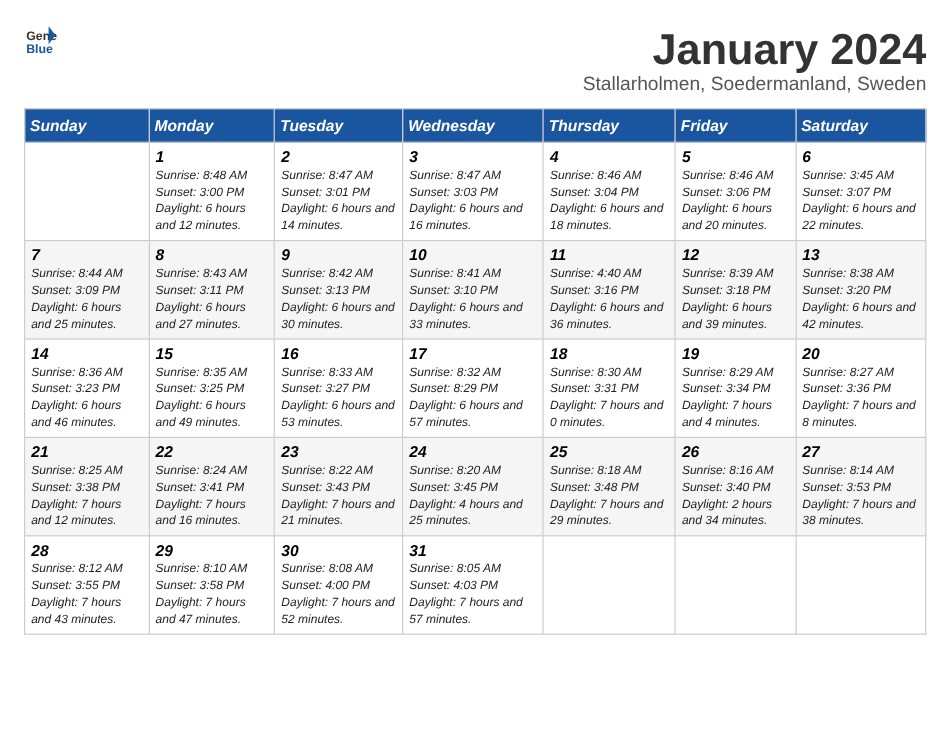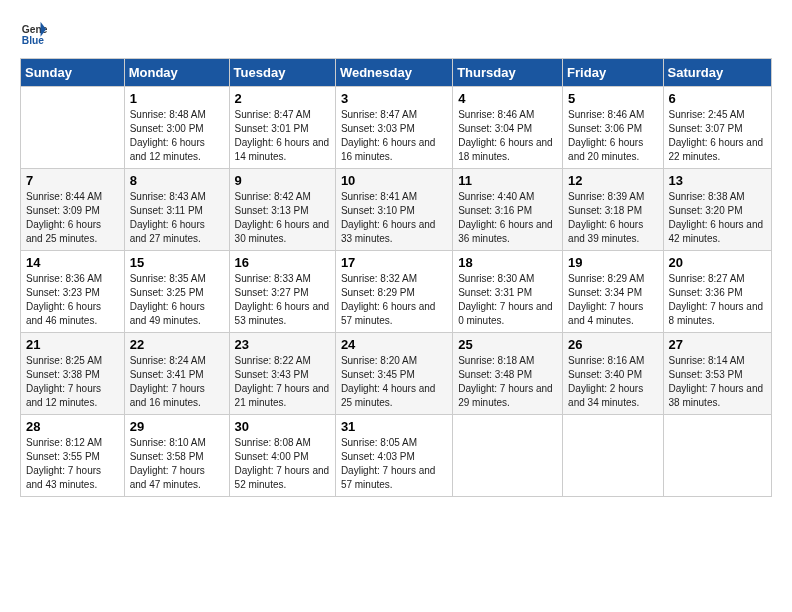--- a/index.html
+++ b/index.html
@@ -34,20 +34,21 @@
       color: #333;
     }
     .calendar-subtitle {
       font-size: 16px;
       color: #555;
     }
     table {
       width: 100%;
       border-collapse: collapse;
       font-size: 11px;
+      font-style: italic;
     }
     thead tr th {
       background-color: #1a56a0;
       color: #fff;
       padding: 6px 4px;
       text-align: left;
       font-size: 13px;
       font-weight: bold;
       border: 1px solid #ccc;
     }
@@ -79,20 +80,24 @@
 </head>
 <body>
 
 <div class="header-section">
   <div class="logo">
     <svg class="logo-icon" viewBox="0 0 30 30">
       <text x="2" y="14" font-size="11" font-weight="bold" fill="#333">General</text>
       <text x="2" y="26" font-size="11" font-weight="bold" fill="#1a56a0">Blue</text>
       <polygon points="22,2 28,10 22,18" fill="#1a56a0"></polygon>
     </svg>
+  </div>
+  <div class="title-section">
+    <div class="calendar-title">January 2024</div>
+    <div class="calendar-subtitle">Stallarholmen, Soedermanland, Sweden</div>
   </div>
 </div>
 
 <table>
   <thead>
     <tr>
       <th>Sunday</th>
       <th>Monday</th>
       <th>Tuesday</th>
       <th>Wednesday</th>
@@ -140,21 +145,21 @@
           <span class="day-number">5</span>
         <div class="day-info">
           <span>Sunrise: 8:46 AM</span><br>
           <span>Sunset: 3:06 PM</span><br>
           <span>Daylight: 6 hours and 20 minutes.</span>
         </div>
         </td>
         <td>
           <span class="day-number">6</span>
         <div class="day-info">
-          <span>Sunrise: 2:45 AM</span><br>
+          <span>Sunrise: 3:45 AM</span><br>
           <span>Sunset: 3:07 PM</span><br>
           <span>Daylight: 6 hours and 22 minutes.</span>
         </div>
         </td>
       </tr>
       <tr>
         <td>
           <span class="day-number">7</span>
         <div class="day-info">
           <span>Sunrise: 8:44 AM</span><br>

